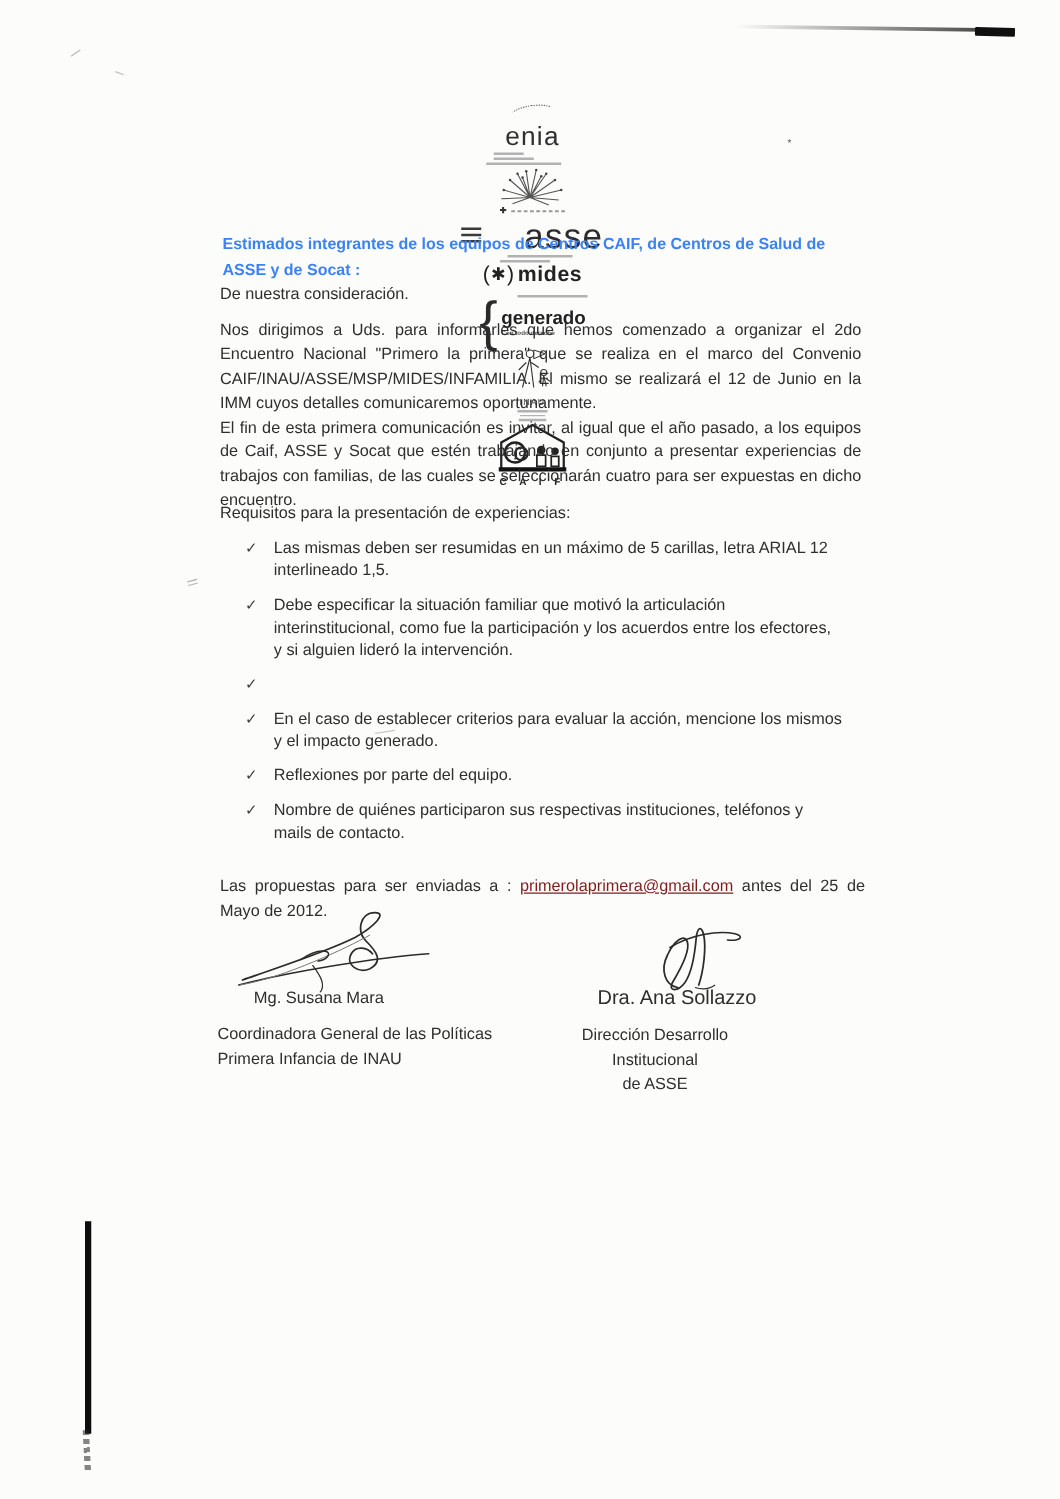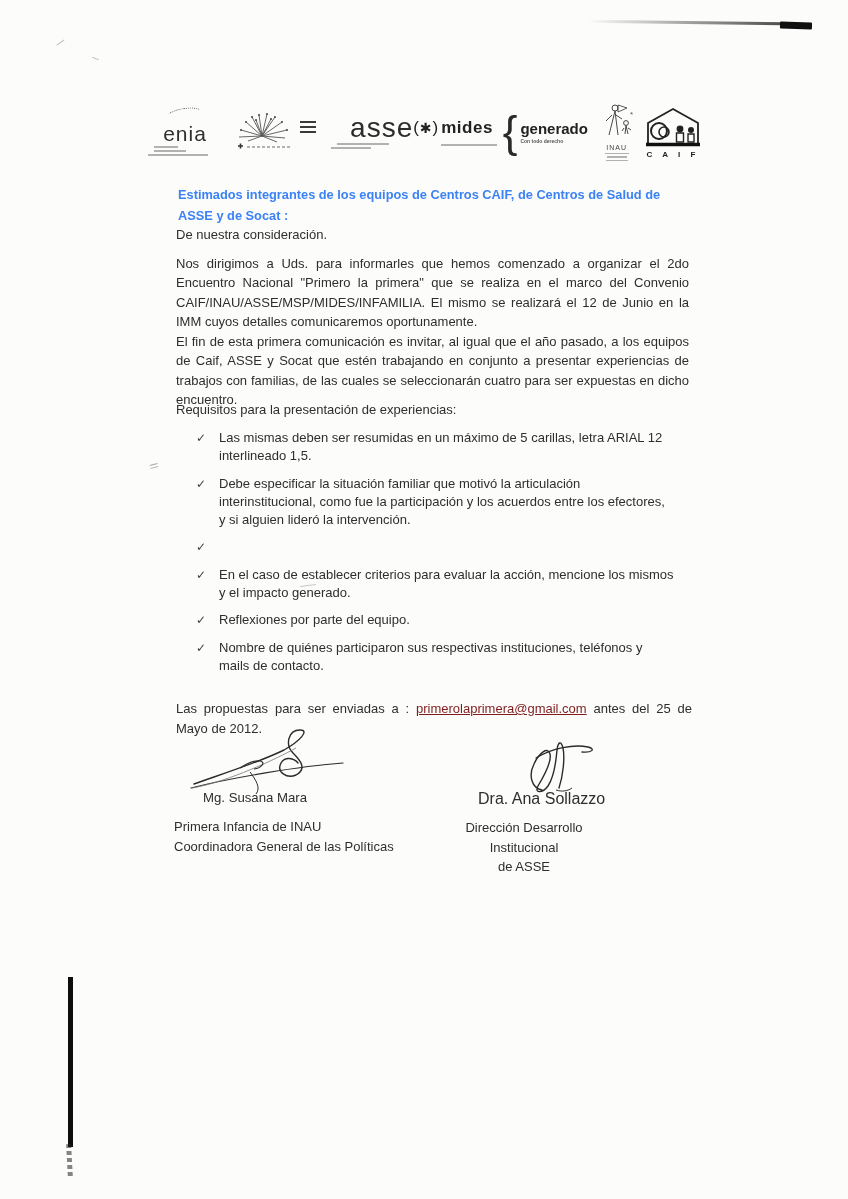--- a/index.html
+++ b/index.html
@@ -30,22 +30,22 @@
     background:repeating-linear-gradient(to bottom,#222 0 4px,transparent 4px 7px);
   }
   .speck1{left:56px;top:42px;width:9px;height:1px;background:#b9b9b9;transform:rotate(-35deg);}
   .speck2{left:92px;top:58px;width:7px;height:1px;background:#c4c4c4;transform:rotate(20deg);}
   .speck3{left:150px;top:464px;width:8px;height:2px;border-top:1px solid #aaa;border-bottom:1px solid #bbb;transform:rotate(-15deg);}
   .speck4{left:300px;top:585px;width:16px;height:1px;background:#c7c7c7;transform:rotate(-8deg);}
   .star-mark{left:630px;top:110px;font-size:8px;color:#555;}
 
   
   .logo-band{
-    left:148px;top:96px;width:556px;height:72px;
-    display:flex;align-items:center;justify-content:space-between;
+    left:148px;top:84px;width:556px;height:72px;
+    display:flex;align-items:center;justify-content:space-between;flex-direction:column;
   }
   .logo{display:flex;flex-direction:column;align-items:center;color:#3a3a3a;}
   .tinybar{height:2px;background:#9a9a9a;margin-top:2px;opacity:.75;}
 
   .enia-arc{width:36px;height:13px;border:1px dotted transparent;border-top:1.5px dotted #666;border-radius:50%;transform:rotate(-8deg);margin-bottom:1px;}
   .enia-word{font-size:21px;letter-spacing:1px;color:#2f2f2f;line-height:20px;}
   .asse-flag{display:flex;flex-direction:column;gap:3px;margin-right:6px;margin-top:6px;}
   .asse-flag div{width:16px;height:2px;background:#3a3a3a;}
   .asse-row{display:flex;align-items:flex-start;gap:28px;}
   .asse-word{font-size:28px;letter-spacing:1px;color:#2c2c2c;line-height:26px;}
@@ -231,19 +231,19 @@
 <svg class="abs sig-svg-right" width="92" height="60" viewBox="0 0 92 60">
   <path d="M30 54 C20 52, 16 40, 22 28 C27 17, 36 10, 38 18 C40 26, 32 40, 26 50 C22 57, 30 58, 36 50 C42 41, 44 26, 45 14 C46 6, 49 4, 51 12 C53 22, 51 40, 47 52" stroke="#2b2b2b" stroke-width="1.4" fill="none" stroke-linecap="round"></path>
   <path d="M24 22 C40 12, 62 8, 76 11 C84 13, 80 17, 70 16" stroke="#2b2b2b" stroke-width="1.3" fill="none" stroke-linecap="round"></path>
   <path d="M44 54 C50 56, 56 55, 60 52" stroke="#2b2b2b" stroke-width="1" fill="none"></path>
 </svg>
 
 <div class="abs sig-name-left">Mg. Susana Mara</div>
 <div class="abs sig-name-right">Dra. Ana Sollazzo</div>
 
 <div class="abs role-left">
+  <div>Coordinadora General  de las Políticas</div>
   <div>Primera  Infancia de INAU</div>
-  <div>Coordinadora General  de las Políticas</div>
 </div>
 <div class="abs role-right">
   <div>Dirección Desarrollo Institucional</div>
   <div>de ASSE</div>
 </div>
 
 </body></html>

